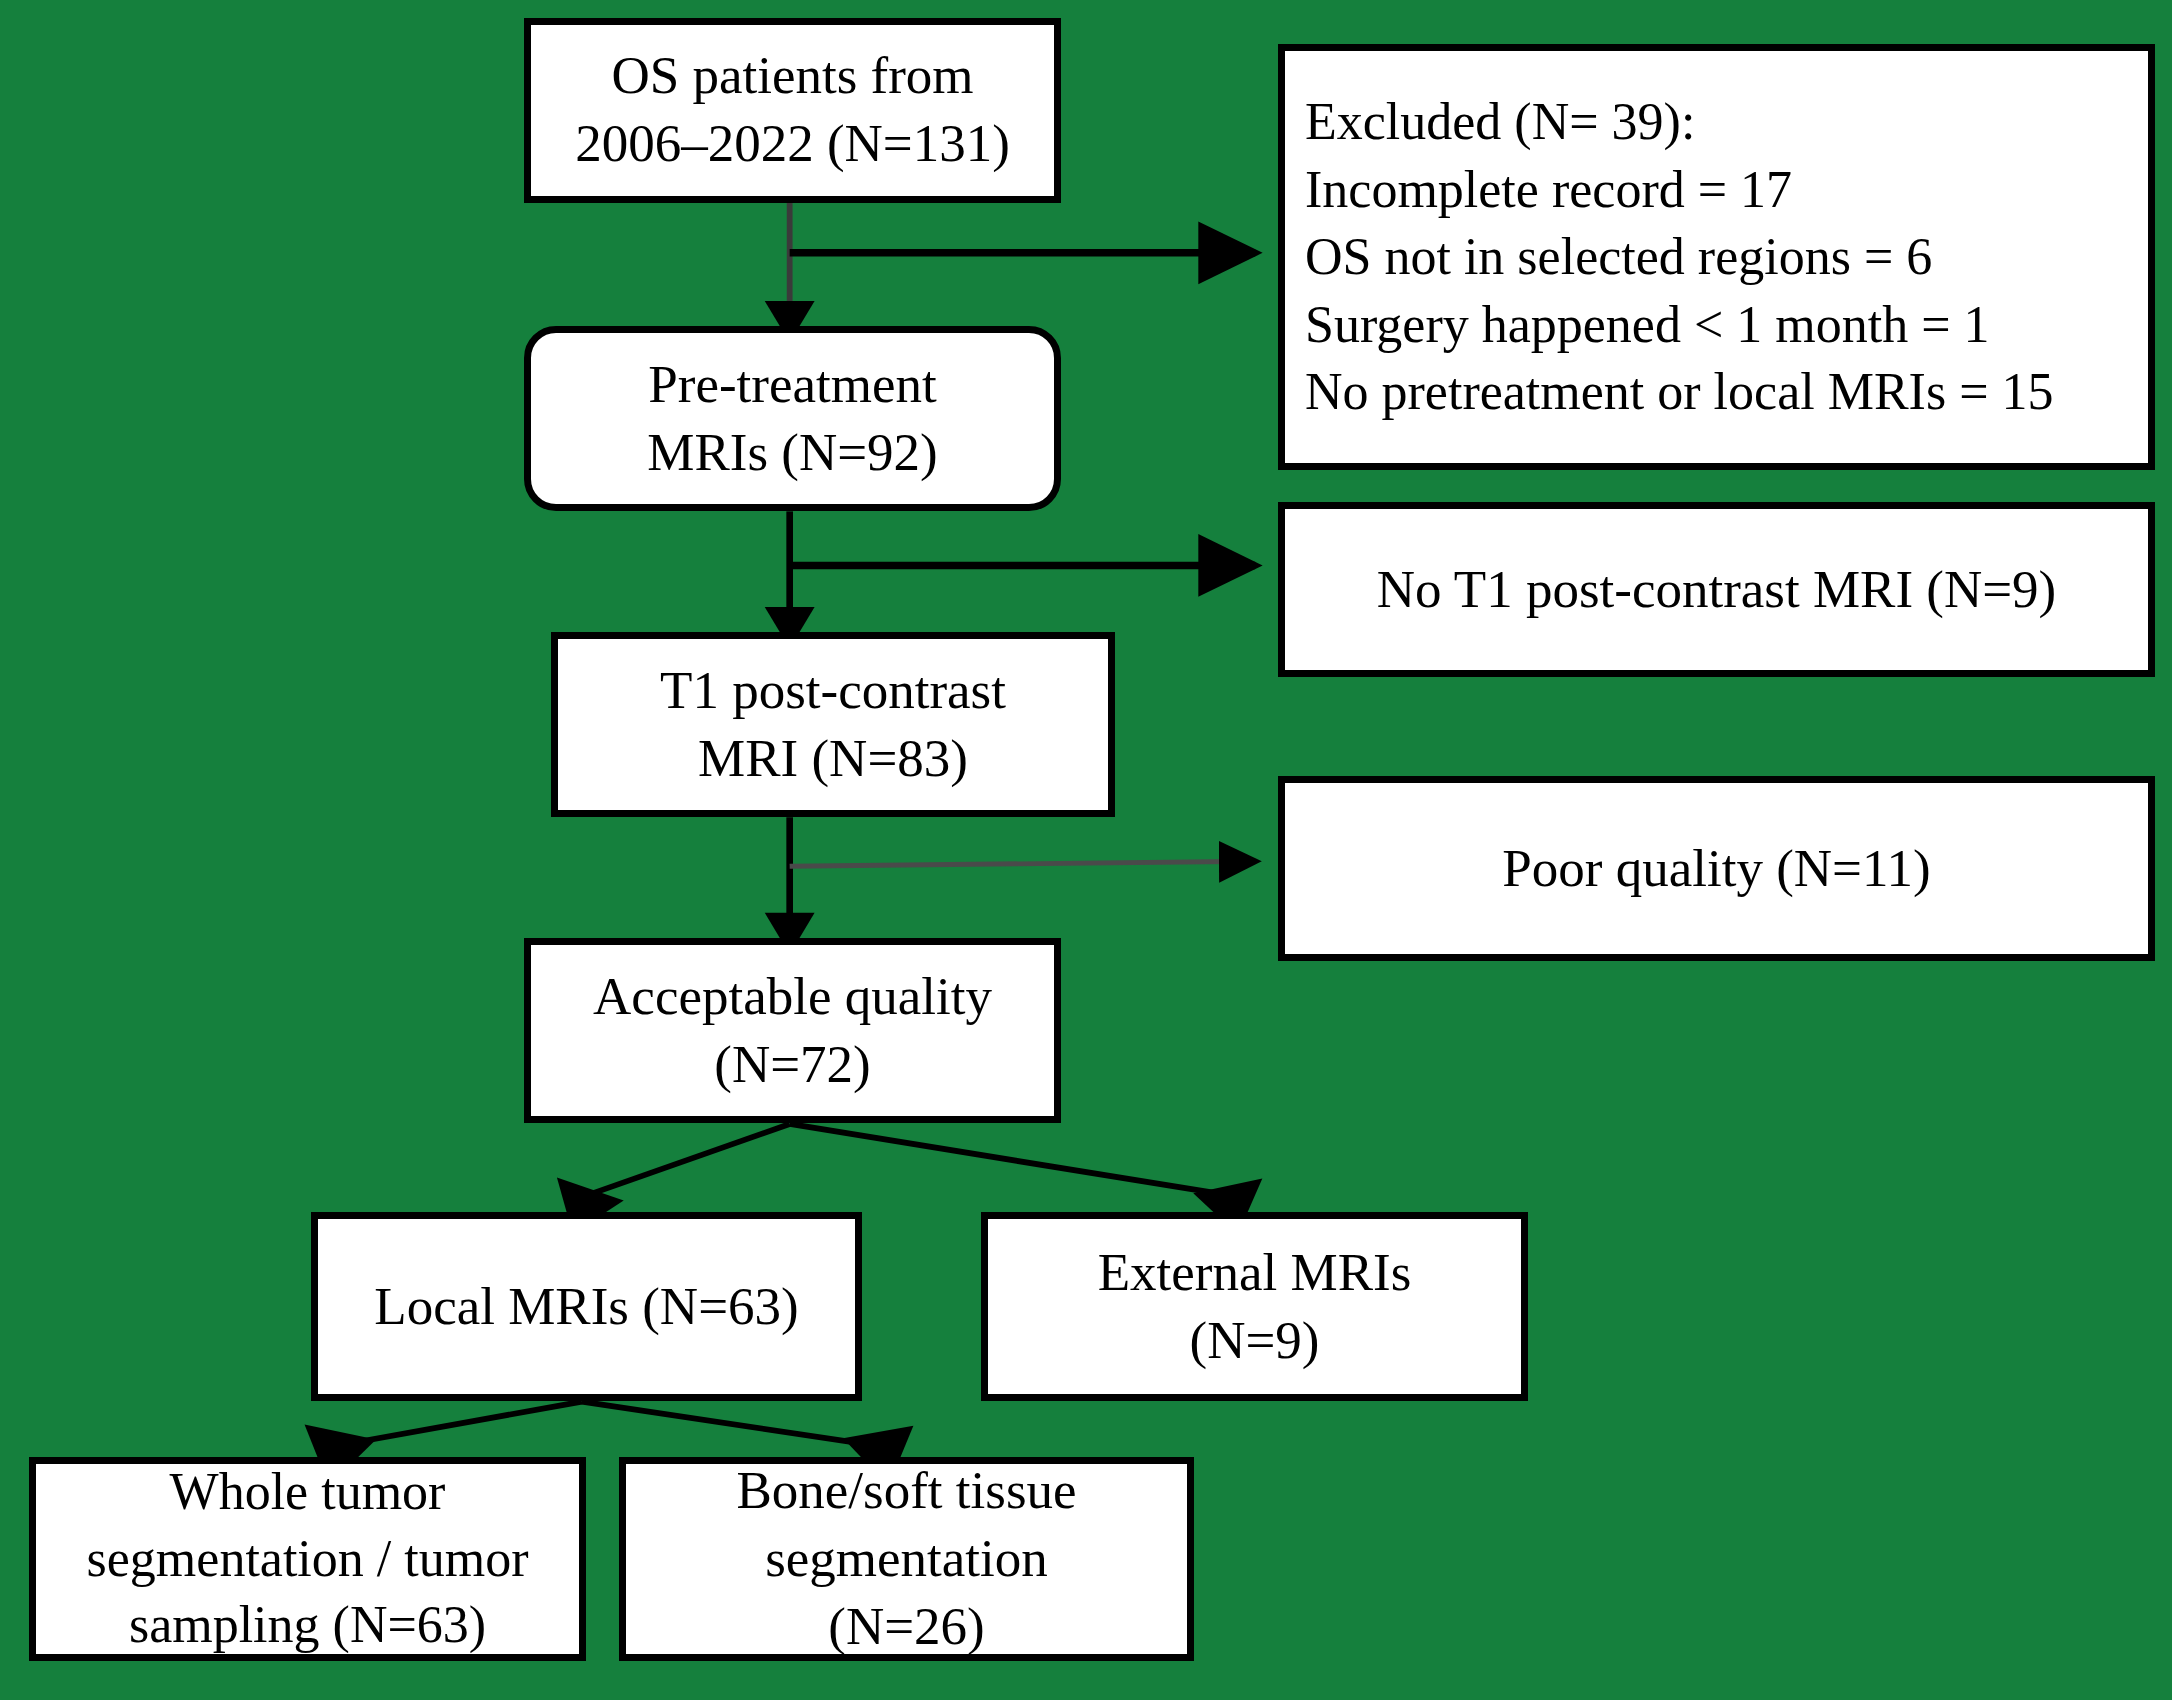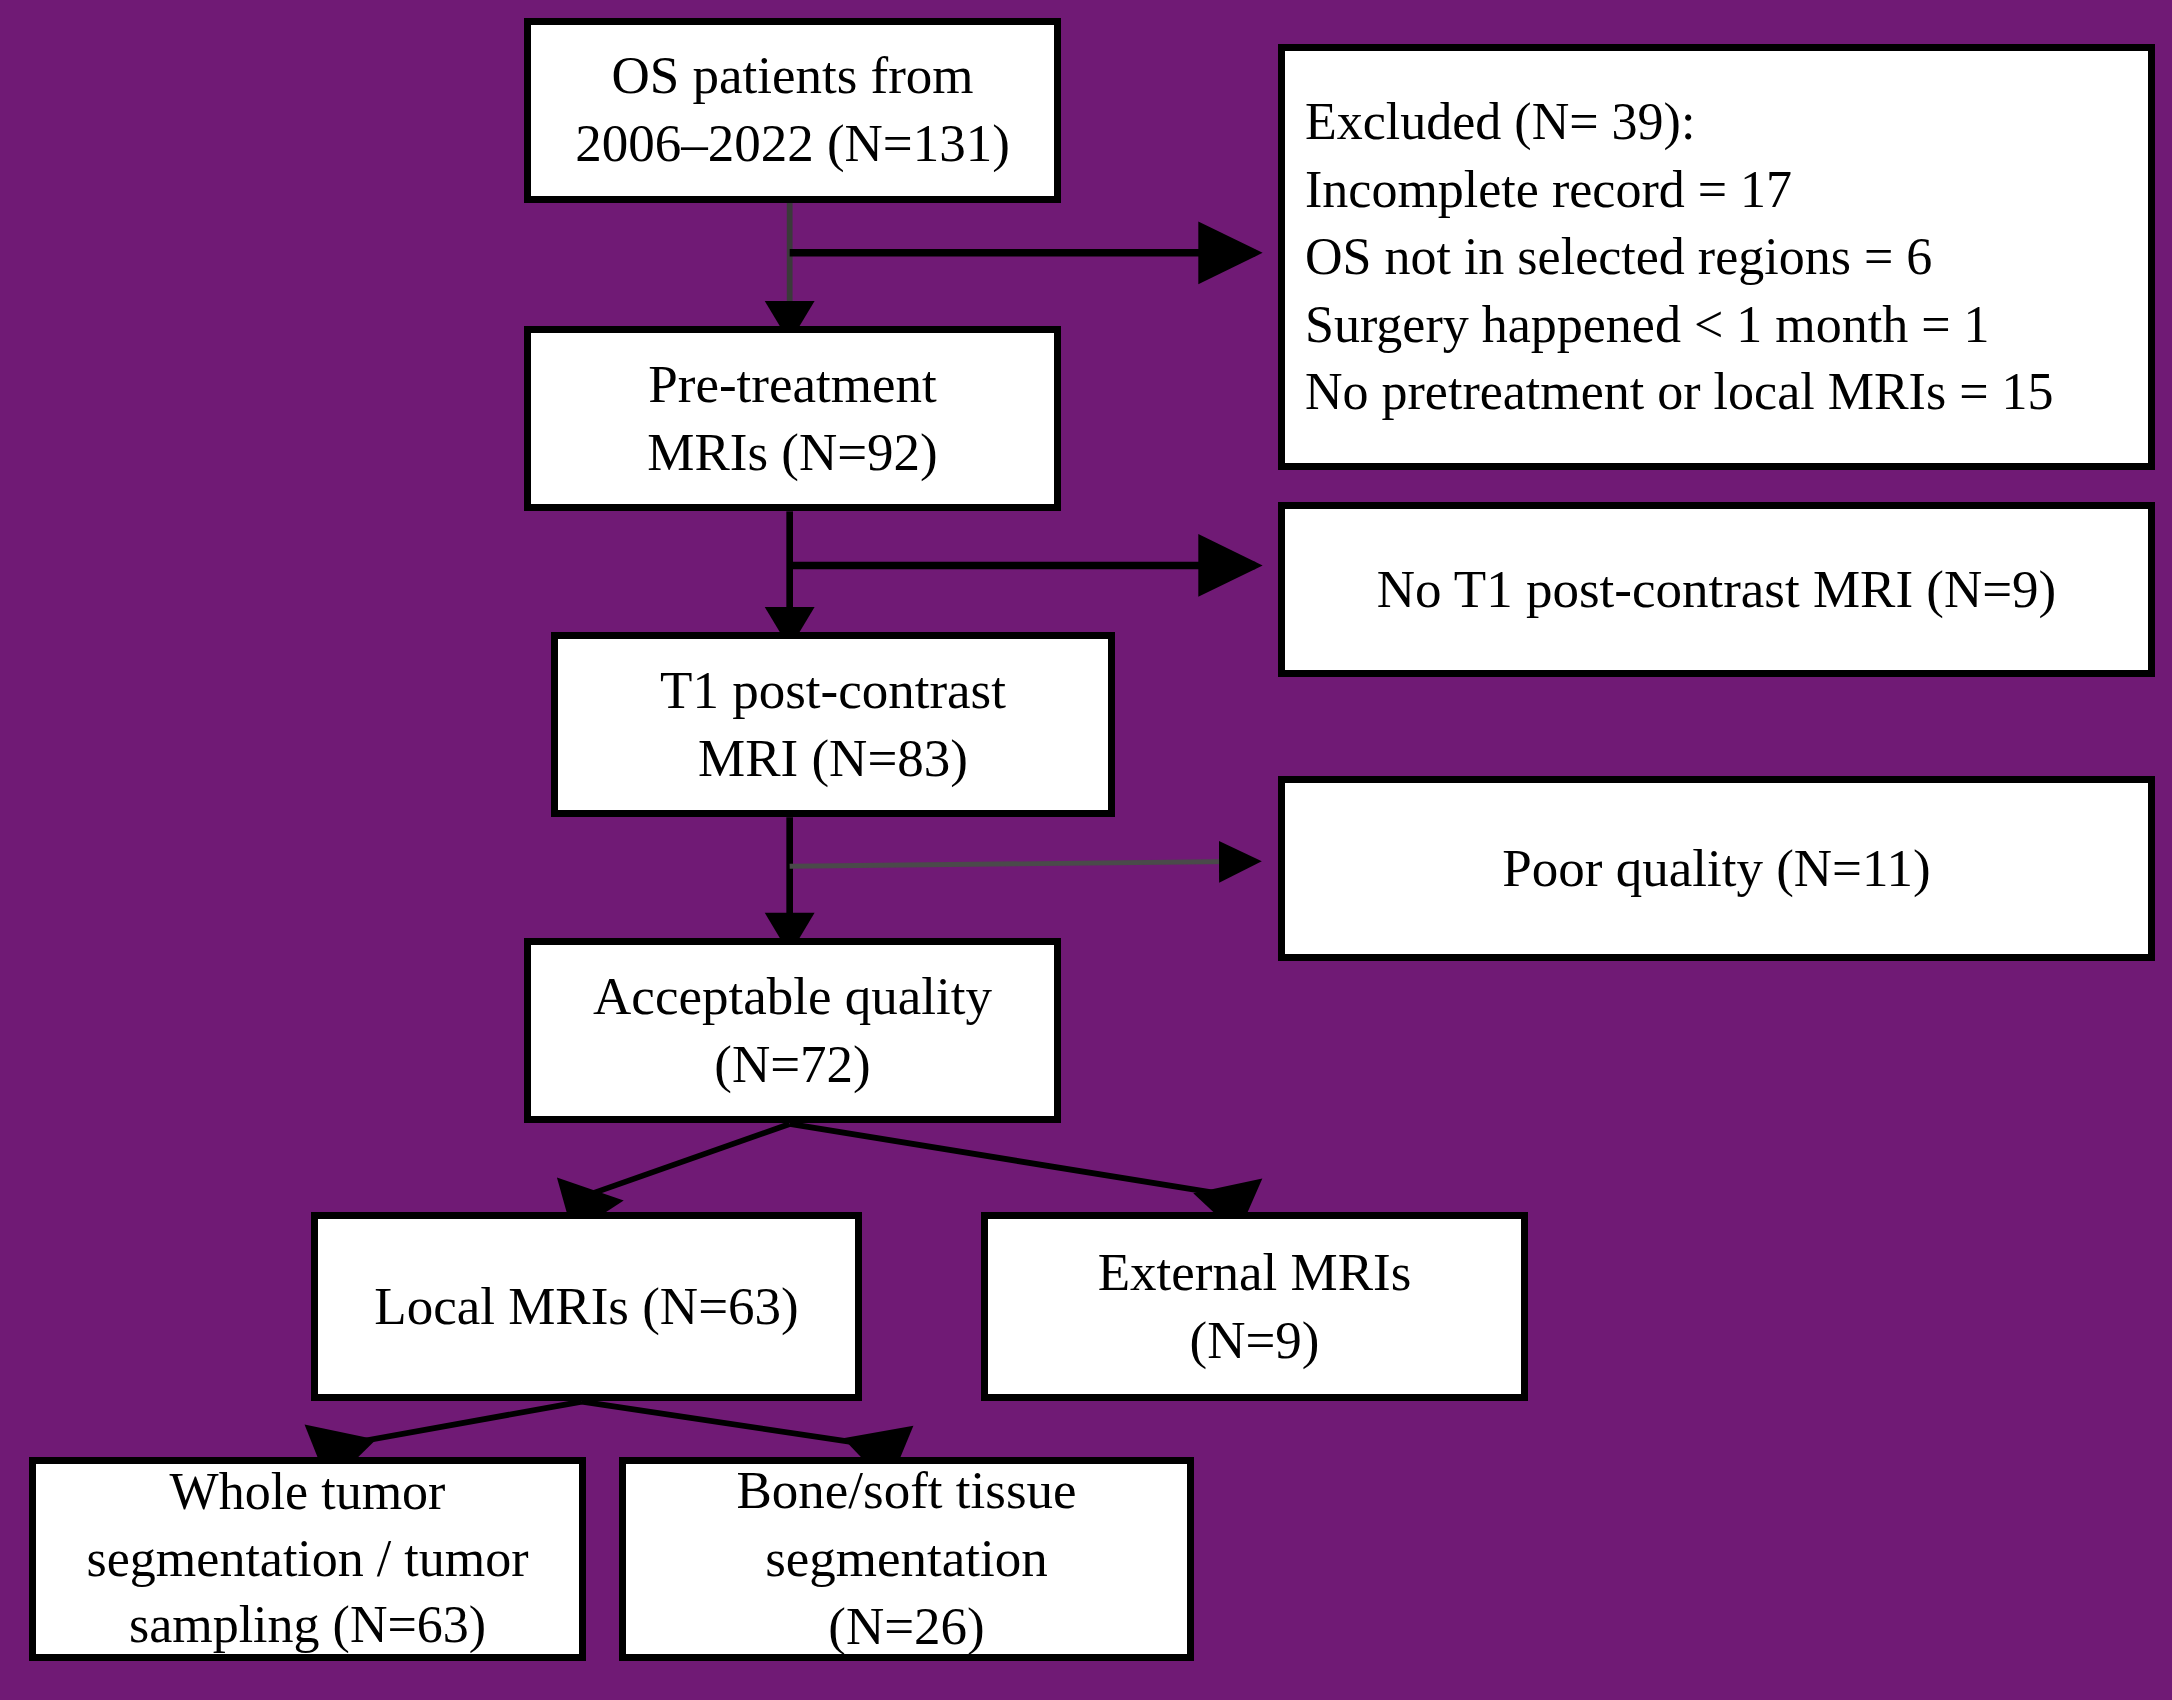--- a/index.html
+++ b/index.html
@@ -9,21 +9,21 @@
     background: #ffffff;
   }
   body {
     font-family: "Liberation Serif", "DejaVu Serif", serif;
     color: #000000;
   }
   #canvas {
     position: relative;
     width: 2172px;
     height: 1701px;
-    background: #701a75;
+    background: #15803d;
     overflow: hidden;
   }
   #edge-layer {
     position: absolute;
     left: 0;
     top: 0;
     width: 2172px;
     height: 1701px;
     pointer-events: none;
   }
@@ -49,21 +49,21 @@
   .node .label {
     display: block;
     width: 100%;
     white-space: pre-line;
   }
   .node.align-left .label {
     text-align: left;
     line-height: 1.30;
   }
   .node-n1 { left: 524px;  top: 17.5px;   width: 537px; height: 185px; }
-  .node-n2 { left: 524px;  top: 326px;  width: 537px; height: 185px; }
+  .node-n2 { left: 524px;  top: 326px;  width: 537px; height: 185px; border-radius: 32px; }
   .node-n3 { left: 551px;  top: 632px;  width: 564px; height: 185px; }
   .node-n4 { left: 524px;  top: 938px; width: 537px; height: 185px; }
 
   .node-x1 { left: 1278px; top: 44px;   width: 877px; height: 426px; font-size: 52px; }
   .node-x2 { left: 1278px; top: 502px;  width: 877px; height: 175px; }
   .node-x3 { left: 1278px; top: 752px;  width: 877px; height: 185px; margin-top: 24px; }
 
   .node-l1 { left: 299px;  top: 1212px; width: 551px;  height: 189px; margin-left: 12px; }
   .node-l2 { left: 981px; top: 1212px; width: 547px;  height: 189px; }
 

